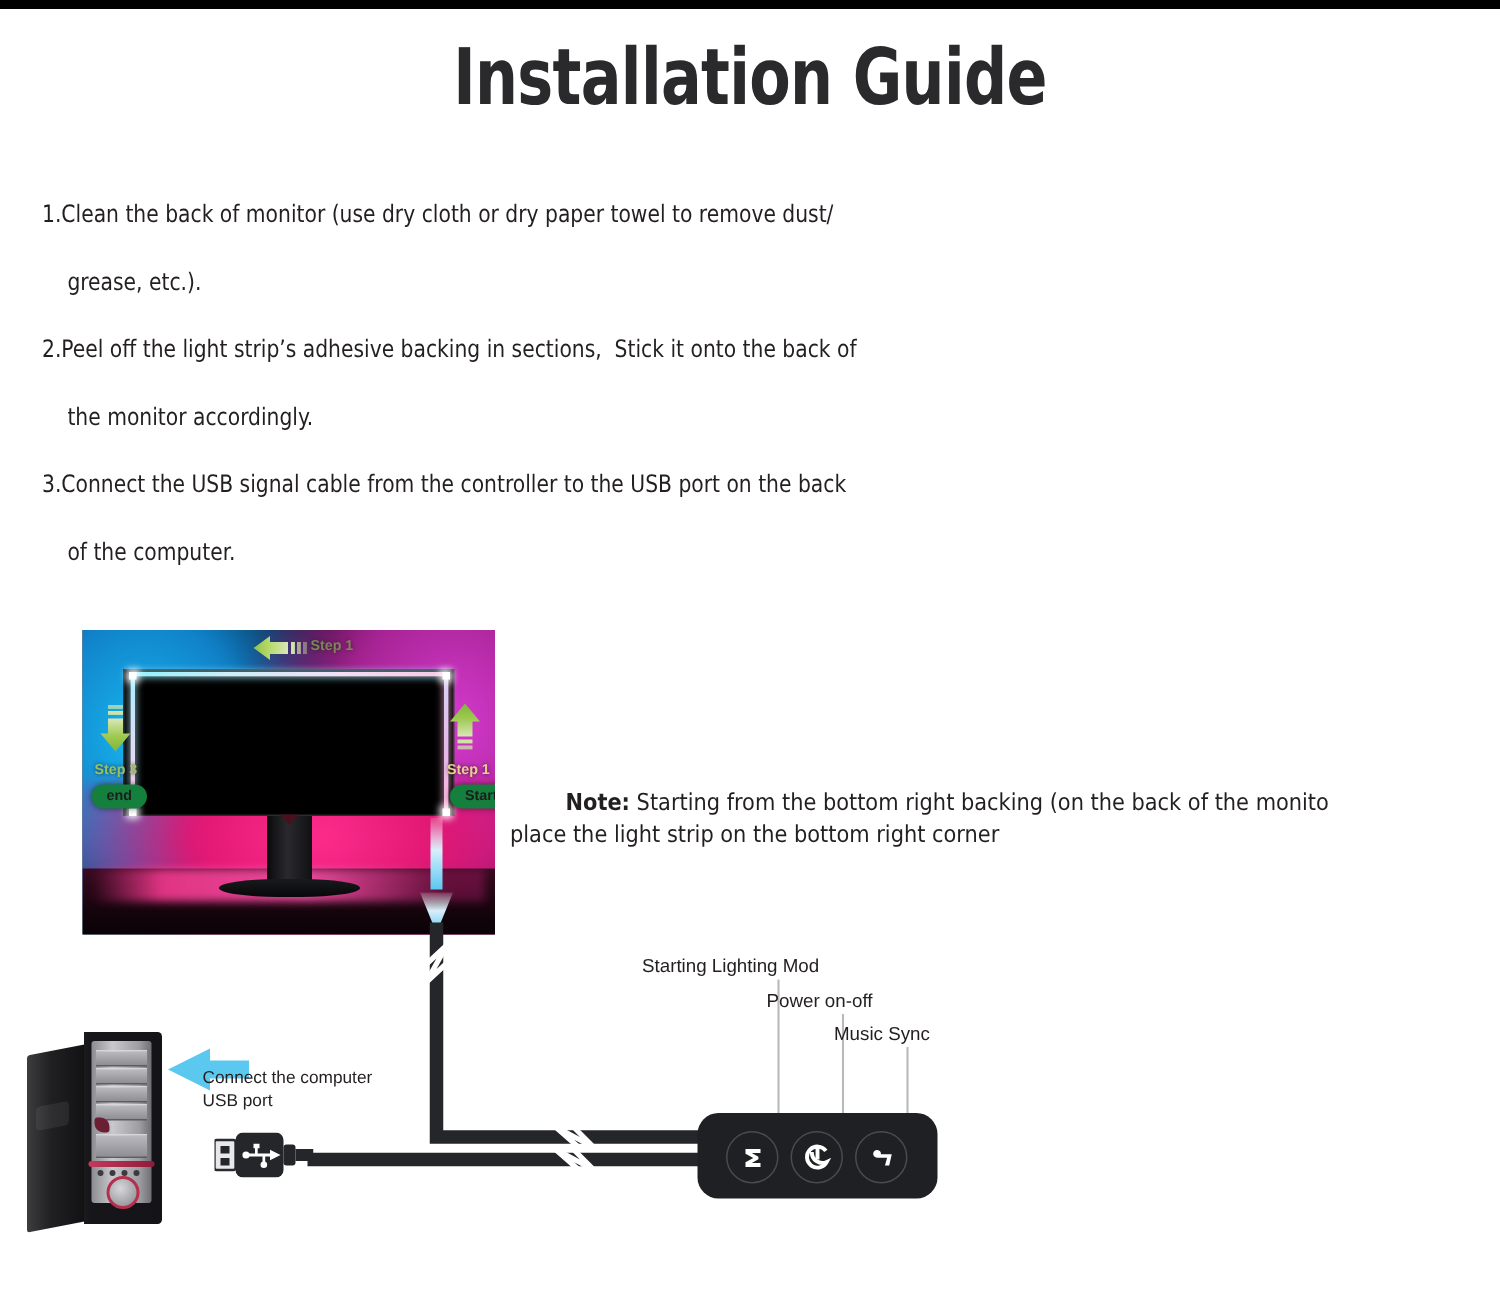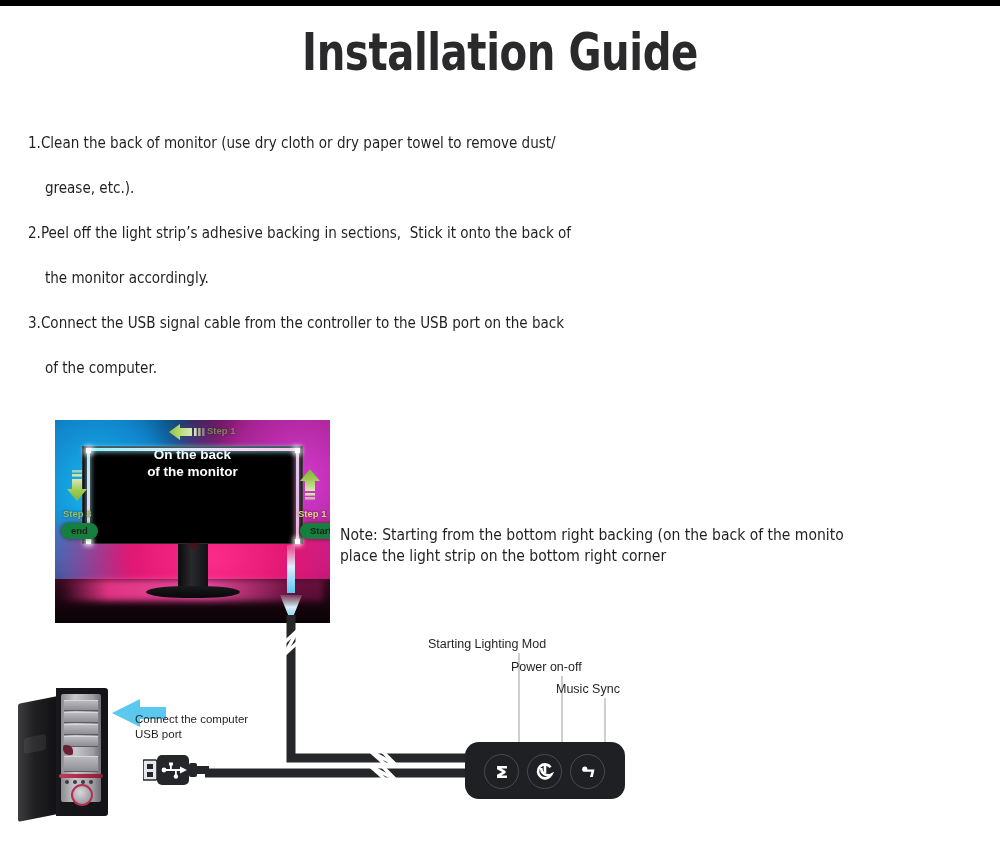--- a/index.html
+++ b/index.html
@@ -222,21 +222,21 @@
     position: absolute;
     left: 340px;
     top: 525px;
     width: 680px;
     font-size: 15.5px;
     line-height: 21px;
     color: #231f20;
     font-family: "DejaVu Sans Condensed", "Liberation Sans Narrow", "Liberation Sans", sans-serif;
     white-space: nowrap;
   }
-  #note-label { font-weight: 400; }
+  #note-label { font-weight: 700; margin-left: 37px; }
 
   
   #wiring {
     position: absolute;
     left: 0; top: 595px;
     width: 1000px; height: 268px;
   }
 
   
   #pc-tower {
@@ -387,22 +387,20 @@
   <div id="glow-pink-bottom"></div>
   <div id="desk-surface"></div>
   <div id="desk-glow"></div>
 
   <div id="monitor-stand-neck"></div>
   <div id="monitor-stand-base"></div>
 
   <div id="monitor-frame">
     <div id="monitor-screen"></div>
   </div>
-  <div id="monitor-screen-text">On the back
-of the monitor</div>
   <div id="monitor-logo-tri"></div>
 
   <div class="led" id="led-top"></div>
   <div class="led" id="led-left"></div>
   <div class="led" id="led-right"></div>
   <div class="led-corner" id="led-corner-tl"></div>
   <div class="led-corner" id="led-corner-tr"></div>
   <div class="led-corner" id="led-corner-bl"></div>
   <div class="led-corner" id="led-corner-br"></div>
 

